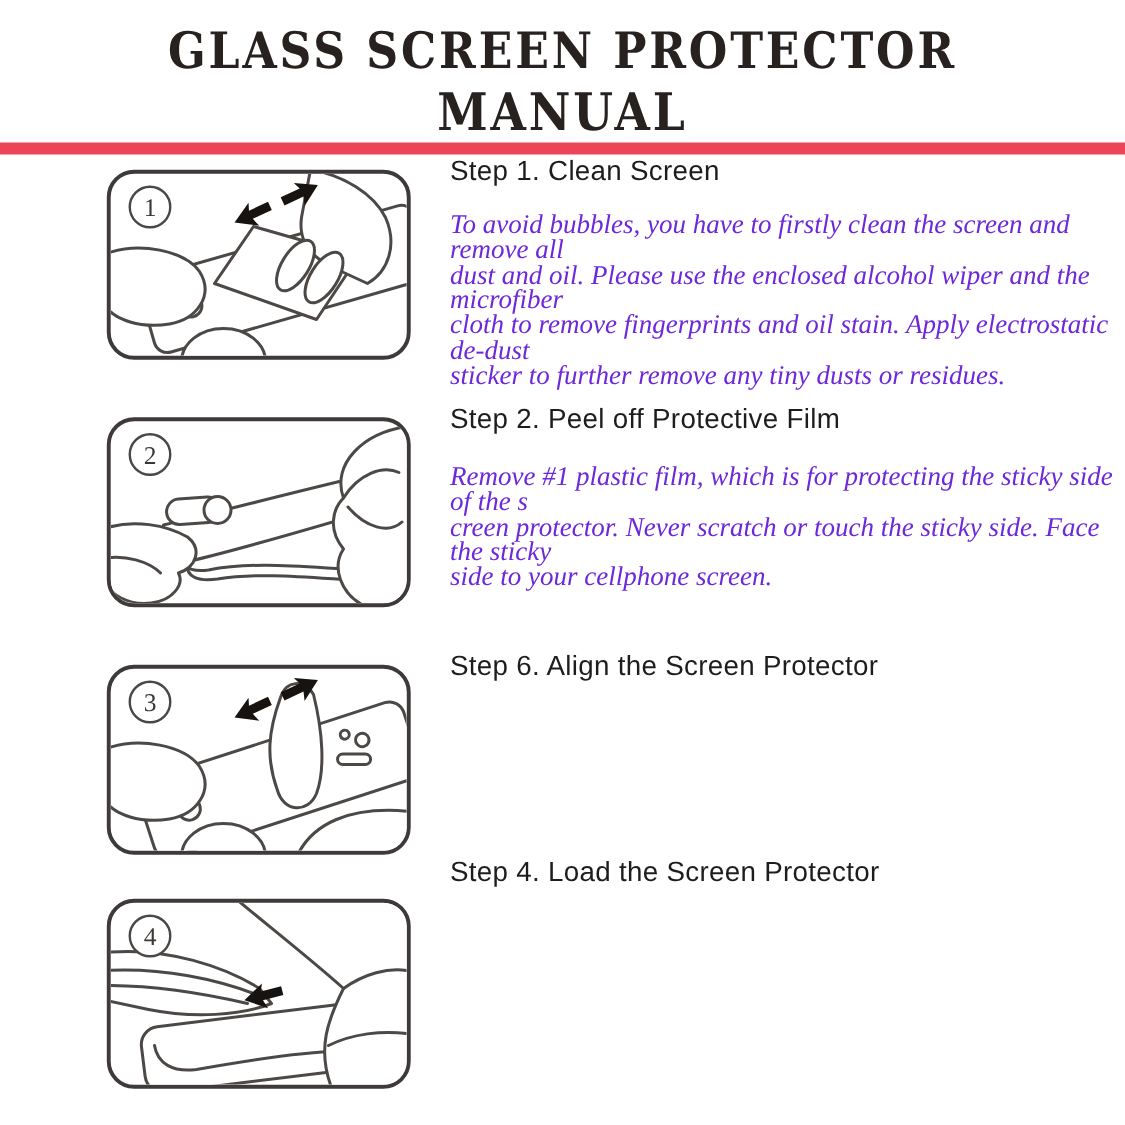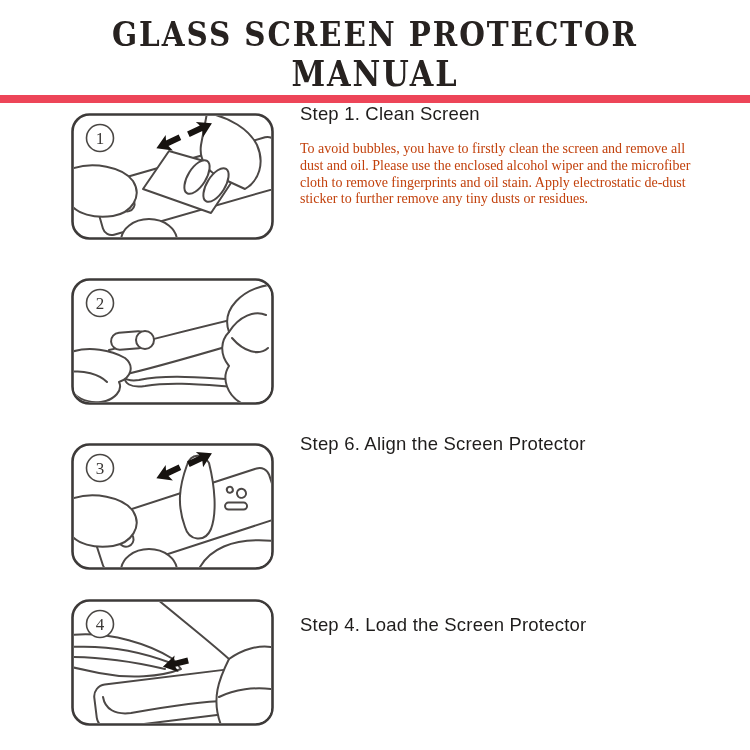--- a/index.html
+++ b/index.html
@@ -7,26 +7,26 @@
         font-family:"Liberation Sans",sans-serif;}
   .title-line{position:absolute;left:0;width:750px;text-align:center;color:#272220;
         font-family:"DejaVu Serif",serif;font-weight:bold;letter-spacing:2px;
         transform:scale(0.95,1.08);transform-origin:50% 0;}
   .title-1{top:15px;font-size:31px;}
   .title-2{top:54px;font-size:32px;}
   .divider{position:absolute;left:0;top:95px;width:750px;height:8px;}
   .illus{position:absolute;left:69px;width:207px;height:131px;}
   .step-heading{position:absolute;left:300px;color:#1f1d1c;font-size:18.5px;font-weight:normal;
         font-family:"Liberation Sans",sans-serif;letter-spacing:0.2px;}
-  .step-body{position:absolute;left:300px;width:445px;color:#c2410c;font-size:14px;
-        line-height:16.8px;font-family:"Liberation Serif",serif;white-space:pre-line;}
+  .step-body{position:absolute;left:300px;width:445px;color:#6d28d9;font-size:18px;
+        line-height:16.8px;font-family:"Liberation Serif",serif;white-space:pre-line;font-style:italic;}
   .h1{top:103px}.b1{top:141px}
   .h2{top:268px}.b2{top:309px}
   .h3{top:433px}.b3{top:474px}
-  .h4{top:614px}.b4{top:621px}
+  .h4{top:570px}.b4{top:621px}
   .i1{top:111px}.i2{top:276px}.i3{top:441px}.i4{top:597px}
   svg .ln{fill:none;stroke:#4c4846;stroke-width:2;stroke-linecap:round;stroke-linejoin:round;}
   svg .wh{fill:#ffffff;stroke:#4c4846;stroke-width:2;stroke-linejoin:round;}
   svg .frame{fill:#ffffff;stroke:#3d3a39;stroke-width:2.6;}
   svg .arrow{fill:#171310;stroke:none;}
   svg .badge-c{fill:#ffffff;stroke:#4a4744;stroke-width:1.6;}
   svg .badge-t{font-family:"Liberation Serif",serif;font-size:17px;fill:#3b3836;}
 </style>
 </head>
 <body>
@@ -144,18 +144,22 @@
     <circle class="badge-c" cx="31" cy="27" r="13.5"></circle>
     <text class="badge-t" x="31" y="33" text-anchor="middle">4</text>
   </svg>
 
   <div class="step-heading h1">Step 1. Clean Screen</div>
   <div class="step-body b1">To avoid bubbles, you have to firstly clean the screen and remove all
 dust and oil. Please use the enclosed alcohol wiper and the microfiber
 cloth to remove fingerprints and oil stain. Apply electrostatic de-dust
 sticker to further remove any tiny dusts or residues.</div>
 
+  <div class="step-heading h2">Step 2. Peel off Protective Film</div>
+  <div class="step-body b2">Remove #1 plastic film, which is for protecting the sticky side of the s
+creen protector. Never scratch or touch the sticky side. Face the sticky
+side to your cellphone screen.</div>
 
   <div class="step-heading h3">Step 6. Align the Screen Protector</div>
 
   <div class="step-heading h4">Step 4. Load the Screen Protector</div>
 
 </div>
 
 </body></html>

